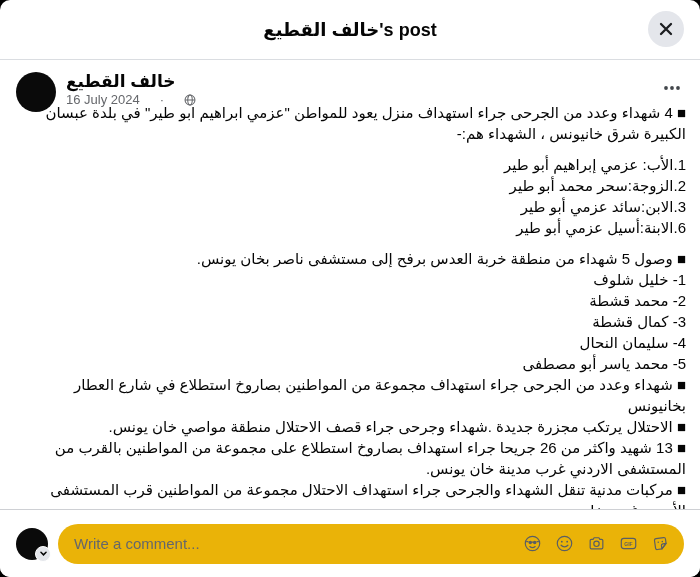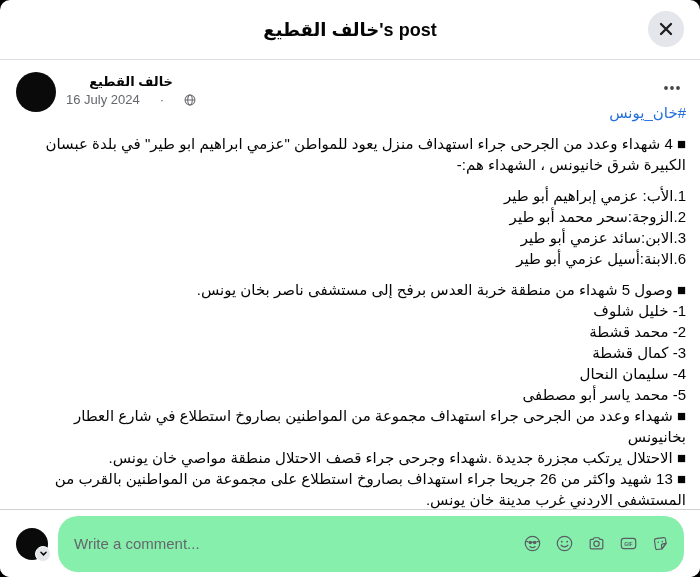--- a/index.html
+++ b/index.html
@@ -9,35 +9,35 @@
   
   .dlg-header{position:relative;height:59px;border-bottom:1px solid #dadde1;display:flex;align-items:center;justify-content:center;}
   .dlg-title{font-size:18px;font-weight:bold;color:#050505;}
   .close-btn{position:absolute;right:16px;top:11px;width:36px;height:36px;border-radius:50%;background:#e4e6eb;border:none;display:flex;align-items:center;justify-content:center;cursor:pointer;color:#1c1e21;padding:0;}
 
   
   .post-scroll{height:449px;overflow:hidden;position:relative;}
   .post-header{display:flex;align-items:flex-start;padding:12px 16px 0 16px;}
   .avatar{width:40px;height:40px;border-radius:50%;background:#0a0a0a;flex:0 0 auto;}
   .author-info{margin-left:10px;display:flex;flex-direction:column;}
-  .author-name{font-size:13px;font-weight:bold;color:#050505;line-height:19px;cursor:pointer;text-align:center;}
+  .author-name{font-size:17px;font-weight:bold;color:#050505;line-height:19px;cursor:pointer;}
   .post-meta{display:flex;align-items:center;gap:20px;font-size:13px;color:#65676b;line-height:17px;direction:ltr;}
   .meta-globe{display:flex;align-items:center;color:#65676b;}
   .more-btn{margin-left:auto;border:none;background:transparent;color:#43474c;cursor:pointer;padding:6px 2px 0 2px;}
 
   .post-body{direction:rtl;text-align:right;padding:0 14px;margin-top:-10px;font-size:15px;line-height:21px;color:#050505;}
   .post-body p{margin:0 0 10px 0;white-space:pre-line;}
   .hashtag{color:#216fdb;cursor:pointer;}
 
   
   .comment-bar{position:absolute;left:0;right:0;bottom:0;height:68px;background:#fff;border-top:1px solid #ced0d4;display:flex;align-items:center;padding:0 16px;box-sizing:border-box;gap:10px;}
   .c-avatar-wrap{position:relative;width:32px;height:32px;flex:0 0 auto;cursor:pointer;}
   .c-avatar{width:32px;height:32px;border-radius:50%;background:#0a0a0a;}
   .c-avatar-badge{position:absolute;right:-3px;bottom:-2px;width:14px;height:14px;border-radius:50%;background:#e4e6eb;border:1.5px solid #fff;display:flex;align-items:center;justify-content:center;color:#050505;}
-  .comment-pill{flex:1;height:56px;background:#86efac;border-radius:20px;display:flex;align-items:center;padding:0 12px 0 14px;box-sizing:border-box;}
+  .comment-pill{flex:1;height:40px;background:#eab308;border-radius:20px;display:flex;align-items:center;padding:0 12px 0 14px;box-sizing:border-box;}
   .comment-input{flex:1;border:none;background:transparent;outline:none;font-size:15px;color:#050505;font-family:"Liberation Sans","DejaVu Sans",sans-serif;}
   .comment-input::placeholder{color:#65676b;opacity:1;}
   .pill-icons{display:flex;align-items:center;gap:9px;}
   .icon-btn{border:none;background:transparent;padding:2px;color:#5a5e64;cursor:pointer;display:flex;align-items:center;justify-content:center;}
 </style>
 </head>
 <body>
 
 <div class="card">
 
@@ -75,21 +75,20 @@
           <svg width="20" height="20" viewBox="0 0 20 20" fill="currentColor">
               <circle cx="4" cy="10" r="1.9"></circle>
               <circle cx="10" cy="10" r="1.9"></circle>
               <circle cx="16" cy="10" r="1.9"></circle>
             </svg>
         </span>
       </button>
     </div>
 
     <div class="post-body">
-      <p class="hashtag">#خان_يونس</p>
       <p>■ 4 شهداء وعدد من الجرحى جراء استهداف منزل يعود للمواطن "عزمي ابراهيم ابو طير" في بلدة عبسان الكبيرة شرق خانيونس ، الشهداء هم:-</p>
       <p>1.الأب: عزمي إبراهيم أبو طير
 2.الزوجة:سحر محمد أبو طير
 3.الابن:سائد عزمي أبو طير
 6.الابنة:أسيل عزمي أبو طير</p>
       <p>■ وصول 5 شهداء من منطقة خربة العدس برفح إلى مستشفى ناصر بخان يونس.
 1- خليل شلوف
 2- محمد قشطة
 3- كمال قشطة
 4- سليمان النحال

